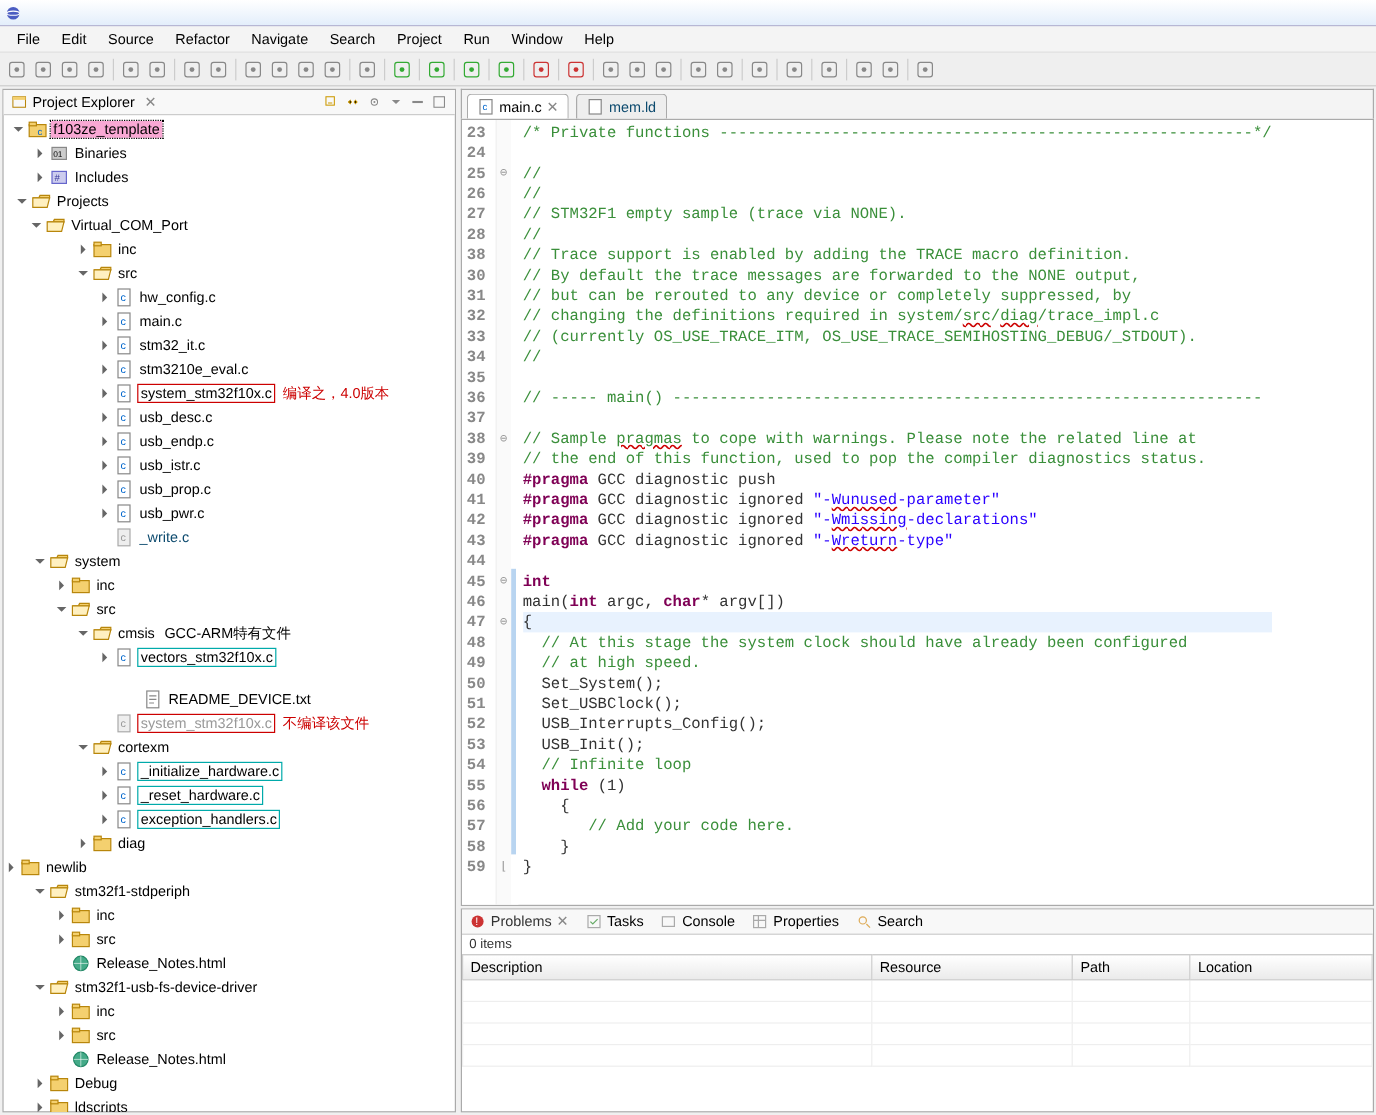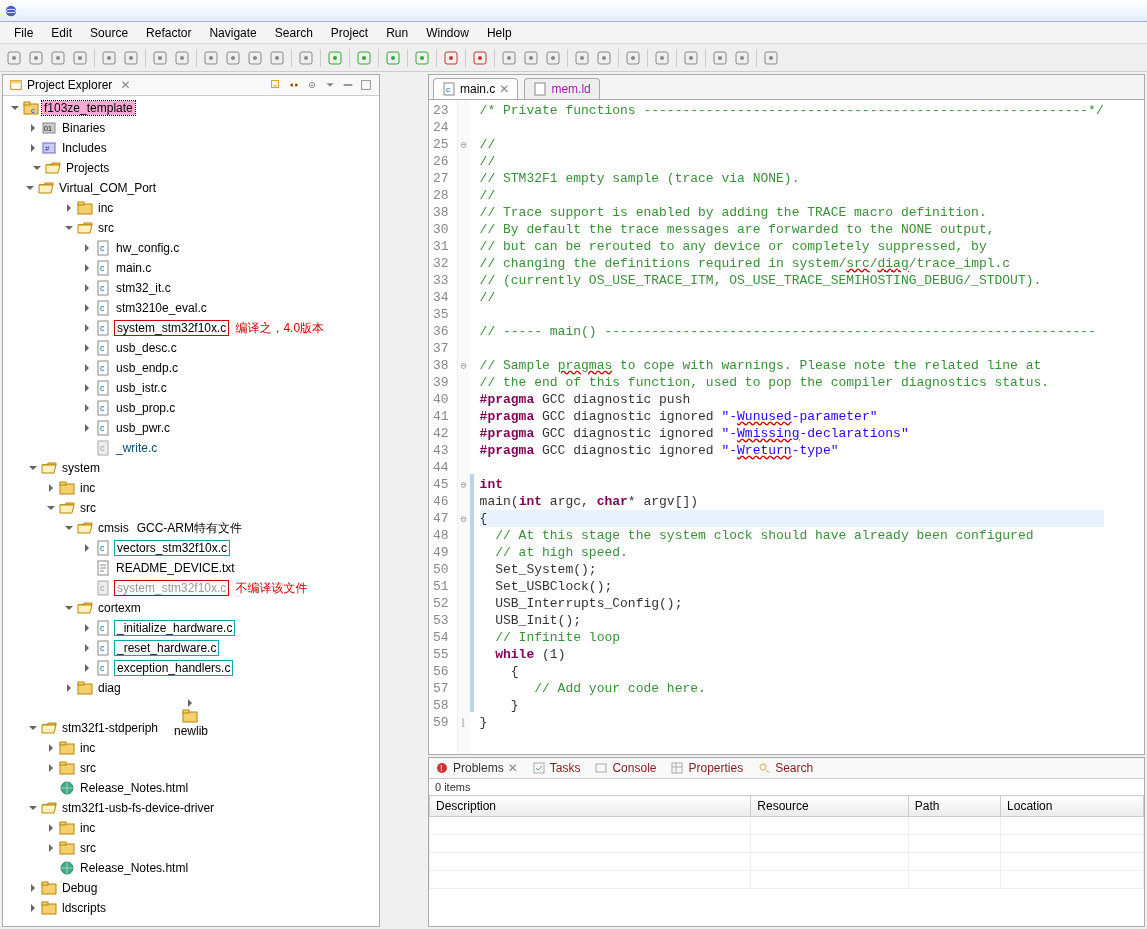--- a/index.html
+++ b/index.html
@@ -4,58 +4,58 @@
 <style>
 * { box-sizing: border-box; margin: 0; padding: 0; }
 body { font-family: "Segoe UI", Tahoma, sans-serif; font-size: 12px; background: #f0f0f0; color: #000; overflow: hidden; }
 .titlebar { height: 22px; background: linear-gradient(#fff,#e3eefb); border-bottom: 1px solid #aac; display: flex; align-items: center; padding: 0 4px; }
 .titlebar .appicon { width: 14px; height: 14px; margin-right: 4px; display: inline-flex; }
 .menubar { height: 22px; background: #f4f4f4; display: flex; align-items: center; padding: 0 6px; border-bottom: 1px solid #ddd; gap: 2px; }
 .menubar .menuitem { padding: 2px 8px; cursor: default; }
 .toolbar { height: 28px; background: #efefef; border-bottom: 1px solid #ccc; display: flex; align-items: center; padding: 0 4px; gap: 2px; }
 .toolbar .tbtn { width: 20px; height: 20px; display: inline-flex; align-items: center; justify-content: center; border: 1px solid transparent; border-radius: 2px; }
 .toolbar .sep { width: 1px; height: 18px; background: #ccc; margin: 0 2px; }
-.main { display: flex; height: calc(100vh - 72px); gap: 44px; }
+.main { display: flex; height: calc(100vh - 72px); }
 .sidebar { width: 378px; background: #fff; border: 1px solid #aaa; display: flex; flex-direction: column; margin: 2px; }
 .panel-tab { display: flex; align-items: center; padding: 3px 6px; border-bottom: 1px solid #ccc; background: #f8f8f8; gap: 4px; }
 .panel-tab .title { font-weight: normal; }
 .panel-tab .tabicons { margin-left: auto; display: flex; gap: 4px; }
 .panel-tab .ticon { width: 14px; height: 14px; display: inline-flex; }
 .tree { flex: 1; overflow: auto; padding: 2px 0; font-size: 12px; }
 .tree-row { display: flex; align-items: center; height: 20px; white-space: nowrap; cursor: default; }
 .tree-row.selected .label { outline: 1px dotted #000; background: #f9a8d4; }
 .tree-toggle { width: 12px; height: 12px; margin-right: 2px; display: inline-flex; align-items: center; justify-content: center; color: #666; }
 .tree-icon { width: 16px; height: 16px; margin-right: 3px; display: inline-flex; align-items: center; justify-content: center; }
 .tree-row .label { padding: 0 2px; }
 .anno { color: #c00; margin-left: 6px; font-family: "Microsoft YaHei", sans-serif; }
 .anno.blue { color: #000000; }
 .boxed { border: 1px solid #c00; padding: 0 2px; }
 .boxed.blue { border-color: #0aa; }
 .editor-area { flex: 1; display: flex; flex-direction: column; margin: 2px; }
 .editor-tabs { display: flex; background: #f4f4f4; border: 1px solid #aaa; border-bottom: none; padding: 3px 4px 0; gap: 6px; }
 .etab { display: inline-flex; align-items: center; gap: 4px; padding: 3px 8px; border: 1px solid #aaa; border-bottom: none; border-radius: 4px 4px 0 0; background: #fff; font-size: 12px; }
-.etab.inactive { background: #eee; color: #a21caf; }
+.etab.inactive { background: #eee; color: #0c4a6e; }
 .editor-body { flex: 1; border: 1px solid #aaa; background: #fff; overflow: auto; display: flex; }
 .gutter { background: #fff; border-right: 1px solid #eee; text-align: right; color: #888; font-family: Consolas, "Courier New", monospace; font-size: 13px; line-height: 17px; padding: 2px 8px 2px 4px; user-select: none; }
-.gutter .ln { display: block; height: 17px; }
+.gutter .ln { display: block; height: 17px; font-weight: bold; }
 .fold-col { width: 12px; background: #fafafa; font-family: Consolas, monospace; font-size: 10px; color: #999; line-height: 17px; padding-top: 2px; }
 .fold-col .fm { display: block; height: 17px; text-align: center; }
 .code { font-family: Consolas, "Courier New", monospace; font-size: 13px; line-height: 17px; padding: 2px 4px; white-space: pre; color: #333; }
 .code .line { height: 17px; display: block; }
 .code .line.hl { background: #e8f2fe; }
 .cmt { color: #3a8f3a; }
 .kw { color: #7f0055; font-weight: bold; }
 .str { color: #2a00ff; }
 .err { text-decoration: underline wavy #c00; }
 .change-bar { width: 6px; background: #fff; position: relative; }
 .change-bar .cb { position: absolute; left: 0; width: 4px; background: #b8d4f0; }
 .bottom-panel { height: 170px; border: 1px solid #aaa; background: #fff; margin-top: 2px; display: flex; flex-direction: column; }
 .bp-tabs { display: flex; align-items: center; padding: 3px 6px; gap: 14px; border-bottom: 1px solid #ccc; background: #f8f8f8; }
 .bp-tab { display: inline-flex; align-items: center; gap: 4px; color: #333; }
-.bp-tab.inactive { color: #7f1d1d; }
+.bp-tab.inactive { color: #000000; }
 .bp-body { flex: 1; overflow: auto; }
 .bp-info { padding: 2px 6px; color: #333; font-size: 11px; }
 .bp-table { width: 100%; border-collapse: collapse; }
 .bp-table th { text-align: left; font-weight: normal; background: linear-gradient(#fff,#eaeaea); border: 1px solid #ccc; padding: 3px 6px; font-size: 12px; }
 .bp-table td { border: 1px solid #eee; height: 18px; }
 svg { display: block; }
 </style>
 </head>
 <body>
 
@@ -365,21 +365,21 @@
             </svg>
           </span>
           <span class="tree-icon">
             <svg width="16" height="16">
               <rect x="2" y="3" width="12" height="10" fill="#cce" stroke="#66c"></rect>
               <text x="4" y="11" font-size="8" fill="#339">#</text>
             </svg>
           </span>
           <span class="label">Includes</span>
         </div>
-        <div class="tree-row" style="padding-left: 28px;">
+        <div class="tree-row" style="padding-left: 9px;">
           <span class="tree-toggle">
             <svg width="10" height="10">
               <path d="M1 3l4 4 4-4" fill="#666"></path>
             </svg>
           </span>
           <span class="tree-icon">
             <svg width="16" height="16">
               <path d="M1 5h5l1-2h8v2H2z" fill="#f4d06f" stroke="#b8860b"></path>
               <path d="M1 5h14l-2 8H1z" fill="#fff0c0" stroke="#b8860b"></path>
             </svg>
@@ -643,21 +643,21 @@
             </svg>
           </span>
           <span class="tree-icon">
             <svg width="16" height="16">
               <rect x="3" y="1" width="10" height="14" fill="#fff" stroke="#888"></rect>
               <text x="5" y="11" font-size="9" fill="#06c">c</text>
             </svg>
           </span>
           <span class="label boxed blue">vectors_stm32f10x.c</span>
         </div>
-        <div class="tree-row" style="padding-left: 78px;">
+        <div class="tree-row" style="padding-left: 102px; margin-top: 15px;">
           <span class="tree-toggle"></span>
           <span class="tree-icon">
             <svg width="16" height="16">
               <rect x="3" y="1" width="10" height="14" fill="#fff" stroke="#888"></rect>
               <path d="M5 5h6M5 8h6M5 11h4" stroke="#888"></path>
             </svg>
           </span>
           <span class="label">README_DEVICE.txt</span>
         </div>
         <div class="tree-row" style="padding-left: 78px;">
@@ -734,21 +734,21 @@
             </svg>
           </span>
           <span class="tree-icon">
             <svg width="16" height="16">
               <rect x="1" y="4" width="14" height="10" fill="#f4d06f" stroke="#b8860b"></rect>
               <rect x="1" y="2" width="6" height="3" fill="#f4d06f" stroke="#b8860b"></rect>
             </svg>
           </span>
           <span class="label">diag</span>
         </div>
-        <div class="tree-row" style=" flex-direction: column;">
+        <div class="tree-row" style="">
           <span class="tree-toggle">
             <svg width="10" height="10">
               <path d="M3 1l4 4-4 4" fill="#666"></path>
             </svg>
           </span>
           <span class="tree-icon">
             <svg width="16" height="16">
               <rect x="1" y="4" width="14" height="10" fill="#f4d06f" stroke="#b8860b"></rect>
               <rect x="1" y="2" width="6" height="3" fill="#f4d06f" stroke="#b8860b"></rect>
             </svg>

